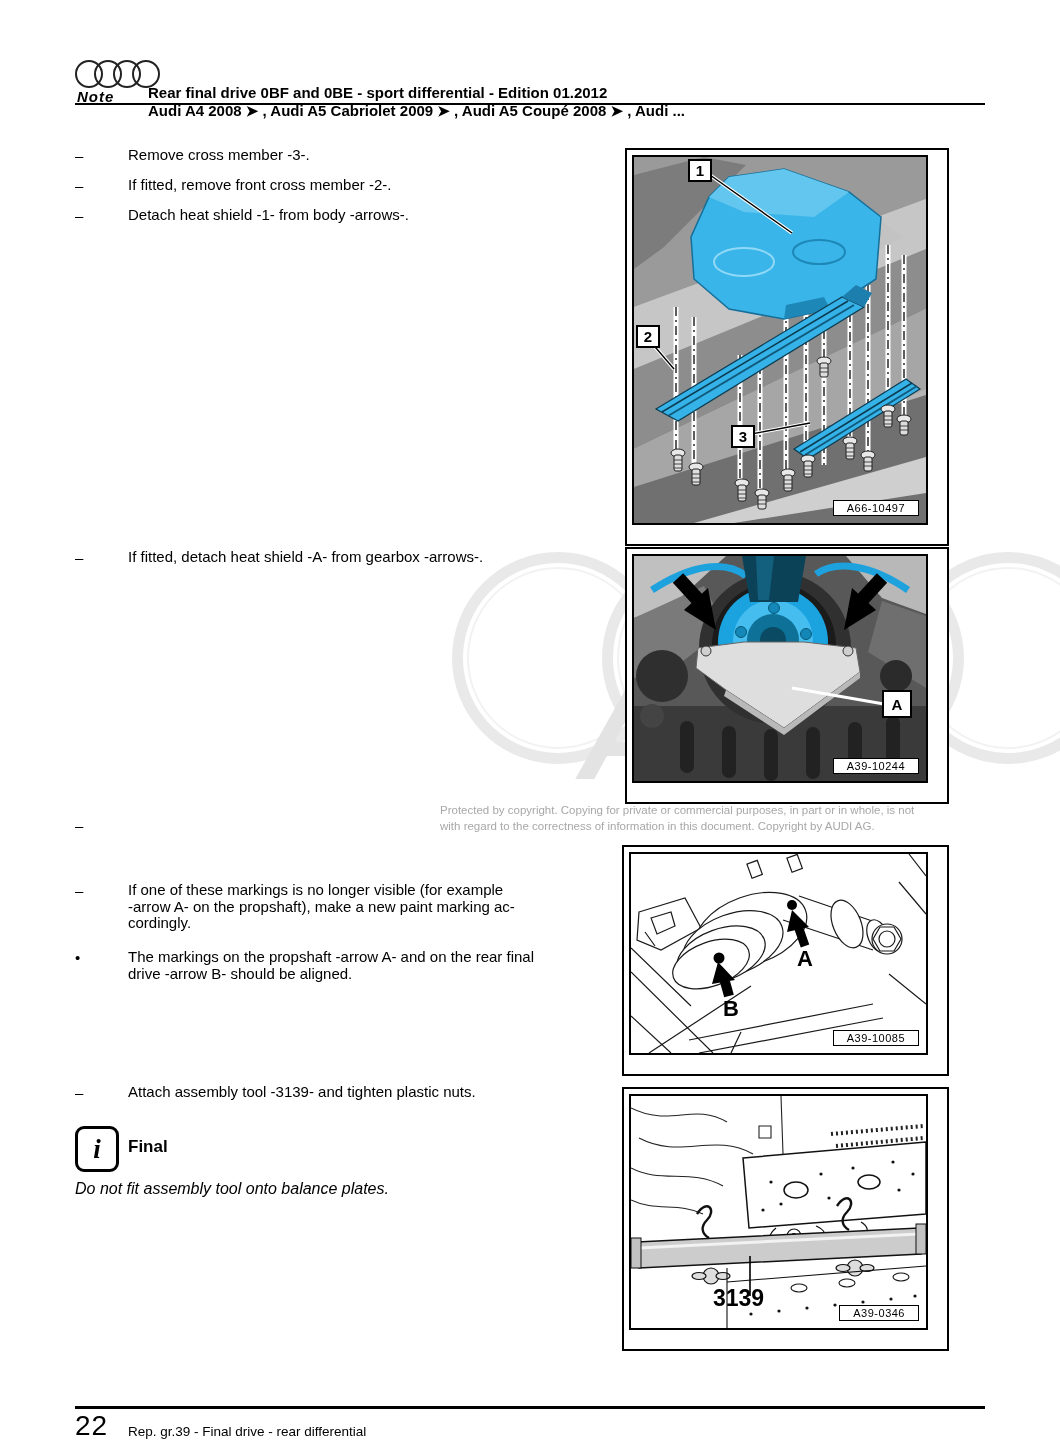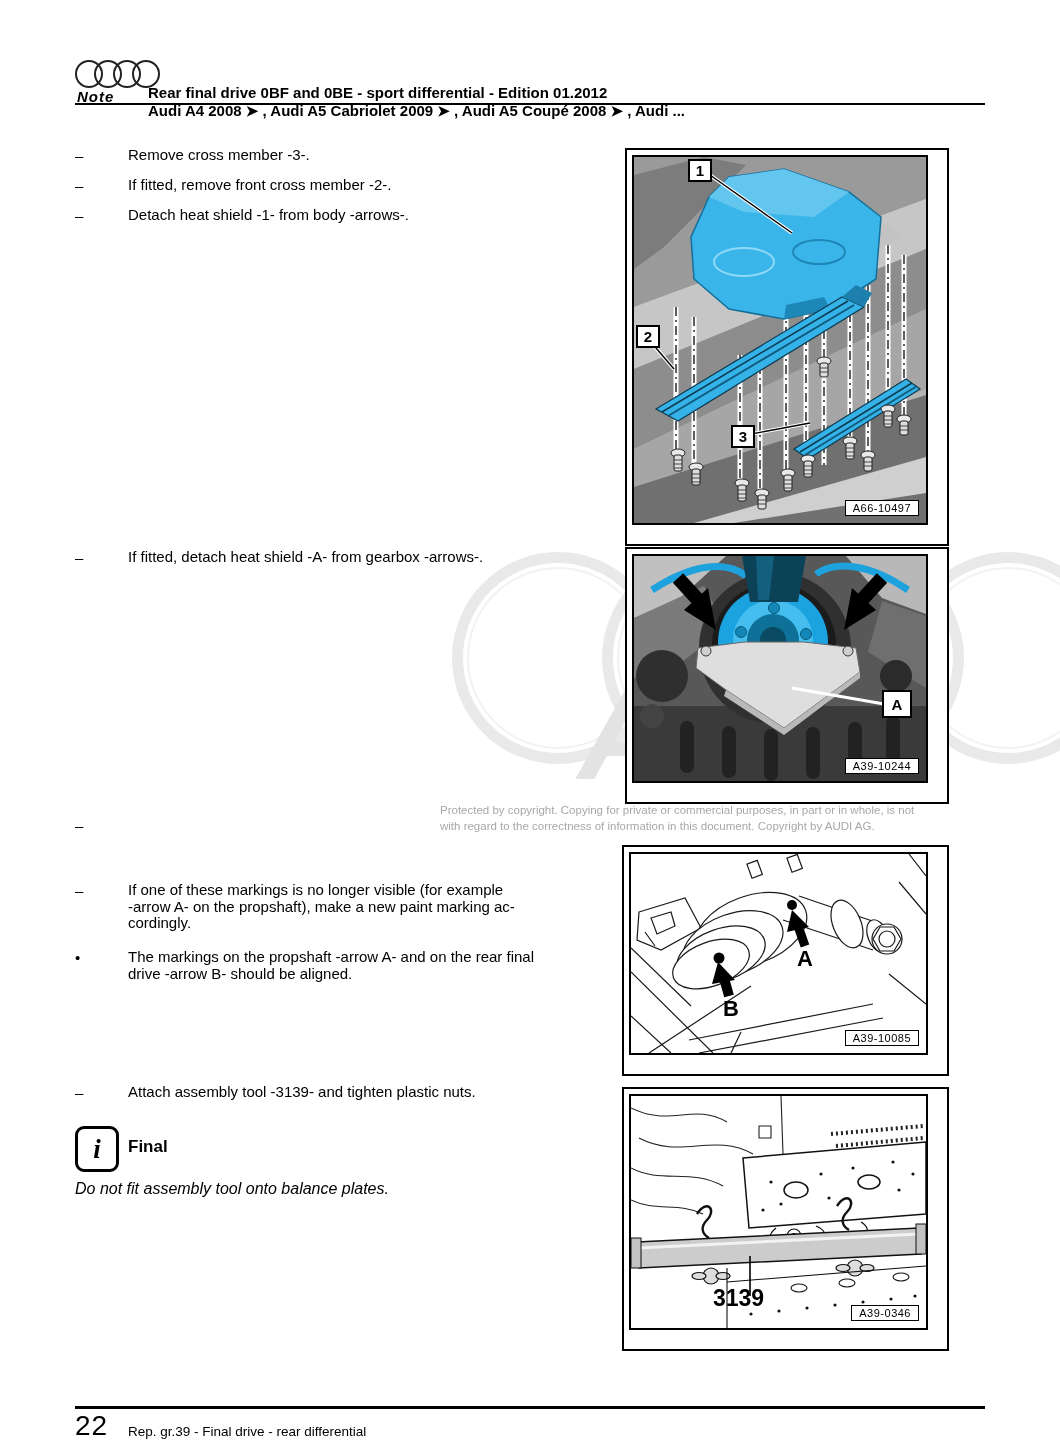--- a/index.html
+++ b/index.html
@@ -26,21 +26,21 @@
   .note-label{position:absolute;left:128px;top:1137px;font-size:17px;font-weight:bold;z-index:5;}
   .note-text{position:absolute;left:75px;top:1180px;font-size:16px;font-style:italic;z-index:5;}
 
   
   .figure{position:absolute;border:2px solid #000;background:#fff;padding:5px;z-index:3;}
   .fig-inner{position:relative;border:2px solid #000;overflow:hidden;background:#fff;}
   .fig-inner svg{display:block;}
   .callout{position:absolute;border:2px solid #000;background:#fff;font-weight:bold;font-size:15px;
            width:20px;height:19px;display:flex;align-items:center;justify-content:center;z-index:4;}
   .idbox{position:absolute;right:7px;bottom:7px;border:1.5px solid #000;background:#fff;
-         font-size:11px;padding:1px 7px;z-index:4;letter-spacing:.5px;}
+         font-size:11px;padding:1px 13px;z-index:4;letter-spacing:.5px;}
 
   
   .wm-ring{position:absolute;border:11px solid #e9e9e9;border-radius:50%;width:190px;height:190px;z-index:1;}
   .wm-ring:after{content:"";position:absolute;inset:4px;border:2px solid #f2f2f2;border-radius:50%;}
   .wm-letter{position:absolute;left:578px;top:668px;font-size:132px;font-weight:bold;font-style:italic;
              color:#e3e3e3;z-index:1;line-height:1;}
   .wm-text{position:absolute;left:440px;top:802px;width:595px;text-align:left;z-index:4;
            font-size:11.5px;line-height:16px;color:#a8a8a8;}
 
   

